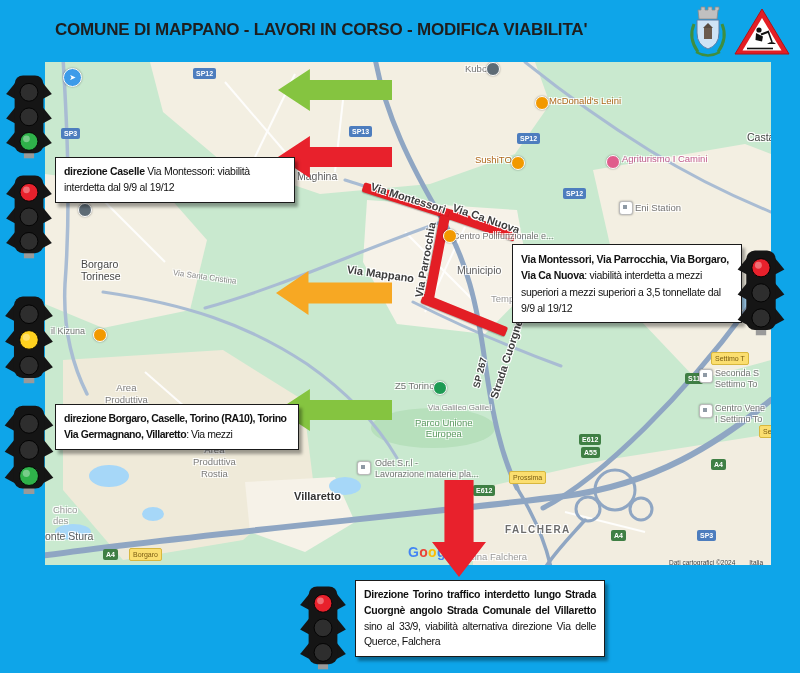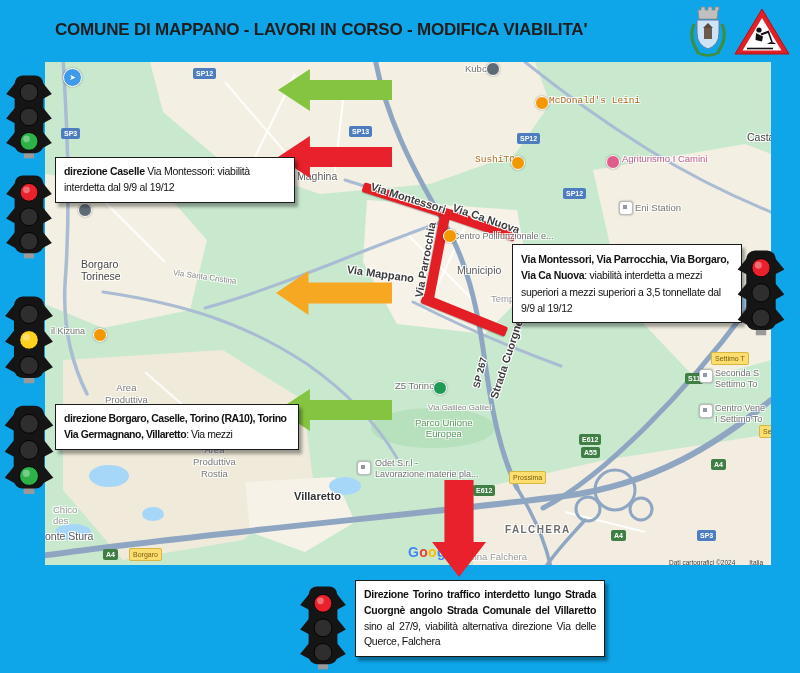--- a/index.html
+++ b/index.html
@@ -20,21 +20,21 @@
   .mlbl.place{color:#6e6e6e;}
   .mlbl.md{font-size:10.5px;color:#5d5d5d;}
   .mlbl.faded{color:#9a9a9a;}
   .mlbl.town{font-size:10.5px;color:#474747;}
   .mlbl.lg{font-size:11px;font-weight:700;color:#333;}
   .mlbl.roadname{font-size:11px;font-weight:700;color:#3d3d3d;transform-origin:0 50%;}
   .mlbl.roadname.sm{font-size:9.5px;}
   .mlbl.road{font-size:8px;color:#8a8a8a;transform-origin:0 50%;}
   .mlbl.poi{color:#757575;}
   .mlbl.poi.sm{font-size:9px;}
-  .mlbl.food{color:#b06a1e;font-family:Liberation Mono, monospace;}
+  .mlbl.food{color:#b06a1e;}
   .mlbl.pink{color:#c25d8e;}
   .mlbl.park{color:#5f9a63;text-align:center;}
   .mlbl.area{color:#7c7c7c;text-align:center;line-height:1.25;}
   .mlbl.district{font-size:10px;font-weight:700;letter-spacing:1.4px;color:#6d6d6d;}
   
   .shield{position:absolute;font-size:7px;font-weight:700;line-height:1;padding:2px 3px;
           border-radius:2px;color:#fff;}
   .shield.blue{background:#4d7dbe;}
   .shield.green{background:#3f7f44;}
   .shield.yellow{background:#fbde6f;color:#7a5c12;border:1px solid #d8b73e;font-weight:400;}
@@ -230,21 +230,21 @@
       </div>
     <div id="glogo"><span style="color: rgb(66, 133, 244);">G</span><span style="color: rgb(234, 67, 53);">o</span><span style="color: rgb(251, 188, 5);">o</span><span style="color: rgb(66, 133, 244);">g</span><span style="color: rgb(52, 168, 83);">l</span><span style="color: rgb(234, 67, 53);">e</span></div>
     <div id="attrib">
       <span style="margin-left:0">Dati cartografici ©2024</span><span>Italia</span>
     </div>
   </div>
 
   <div class="callout" id="callout-1"><b>direzione Caselle</b><span> Via Montessori: viabilità interdetta dal 9/9 al 19/12</span></div>
   <div class="callout" id="callout-3"><b>direzione Borgaro, Caselle, Torino (RA10), Torino Via Germagnano, Villaretto</b><span>: Via mezzi</span></div>
   <div class="callout" id="callout-4"><b>Via Montessori, Via Parrocchia, Via Borgaro, Via Ca Nuova</b><span>: viabilità interdetta a mezzi superiori a mezzi superiori a 3,5 tonnellate dal 9/9 al 19/12</span></div>
-  <div class="callout" id="callout-5"><b>Direzione Torino traffico interdetto lungo Strada Cuorgnè angolo Strada Comunale del Villaretto</b><span> sino al 27/9, viabilità alternativa direzione Via delle Querce, Falchera</span></div>
+  <div class="callout" id="callout-5"><b>Direzione Torino traffico interdetto lungo Strada Cuorgnè angolo Strada Comunale del Villaretto</b><span> sino al 33/9, viabilità alternativa direzione Via delle Querce, Falchera</span></div>
 
   <div id="dyn">
       <div class="arrow left" style="left: 278px; top: 69px; background: rgb(133, 196, 64); width: 114px; height: 42px; z-index: 4;"></div>
       <div class="arrow left" style="left: 278px; top: 136px; background: rgb(232, 33, 44); width: 114px; height: 42px; z-index: 4;"></div>
       <div class="arrow left" style="left: 276px; top: 271px; background: rgb(247, 168, 35); width: 116px; height: 44px; z-index: 4;"></div>
       <div class="arrow left" style="left: 278px; top: 389px; background: rgb(133, 196, 64); width: 114px; height: 42px; z-index: 4;"></div>
       <div class="arrow down" style="left: 432px; top: 480px; background: rgb(232, 33, 44); width: 54px; height: 97px; z-index: 4;"></div>
       <div class="tl" style="left: 2px; top: 72px; width: 54px; height: 88px;"><svg width="100%" height="100%" viewBox="0 0 60 104">
     <rect x="24" y="94" width="12" height="8" fill="#9a9a9a"></rect>
     <path d="M16 10 L3 26 L16 33 Z" fill="#151515"></path>

